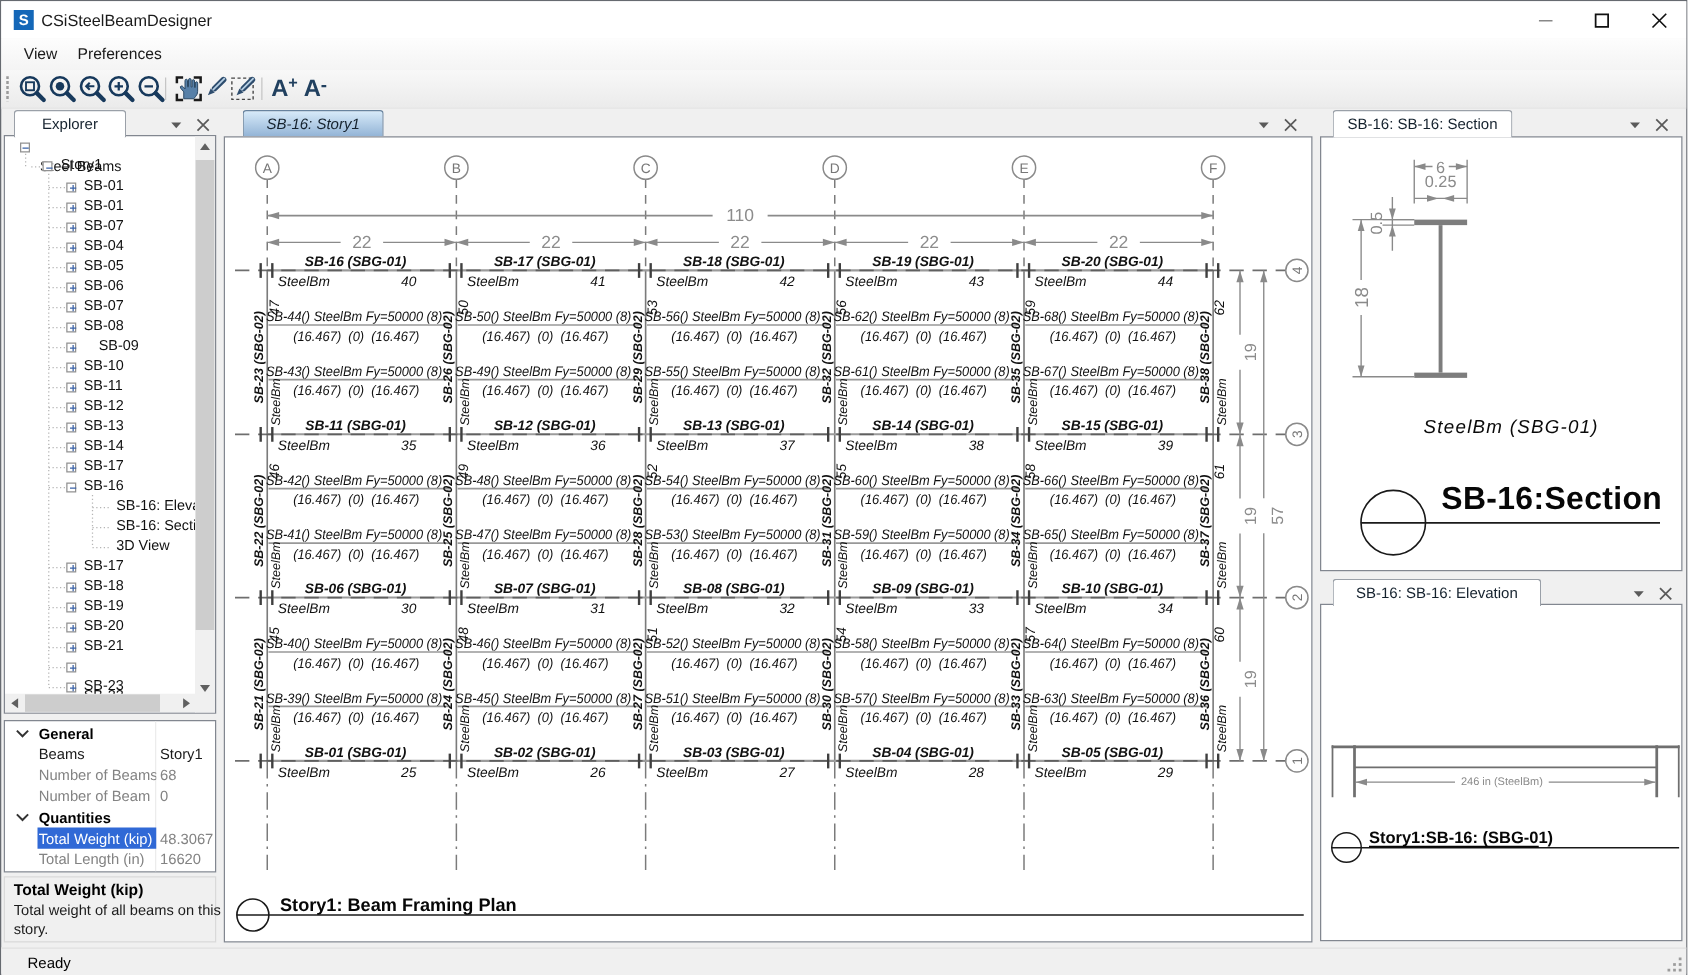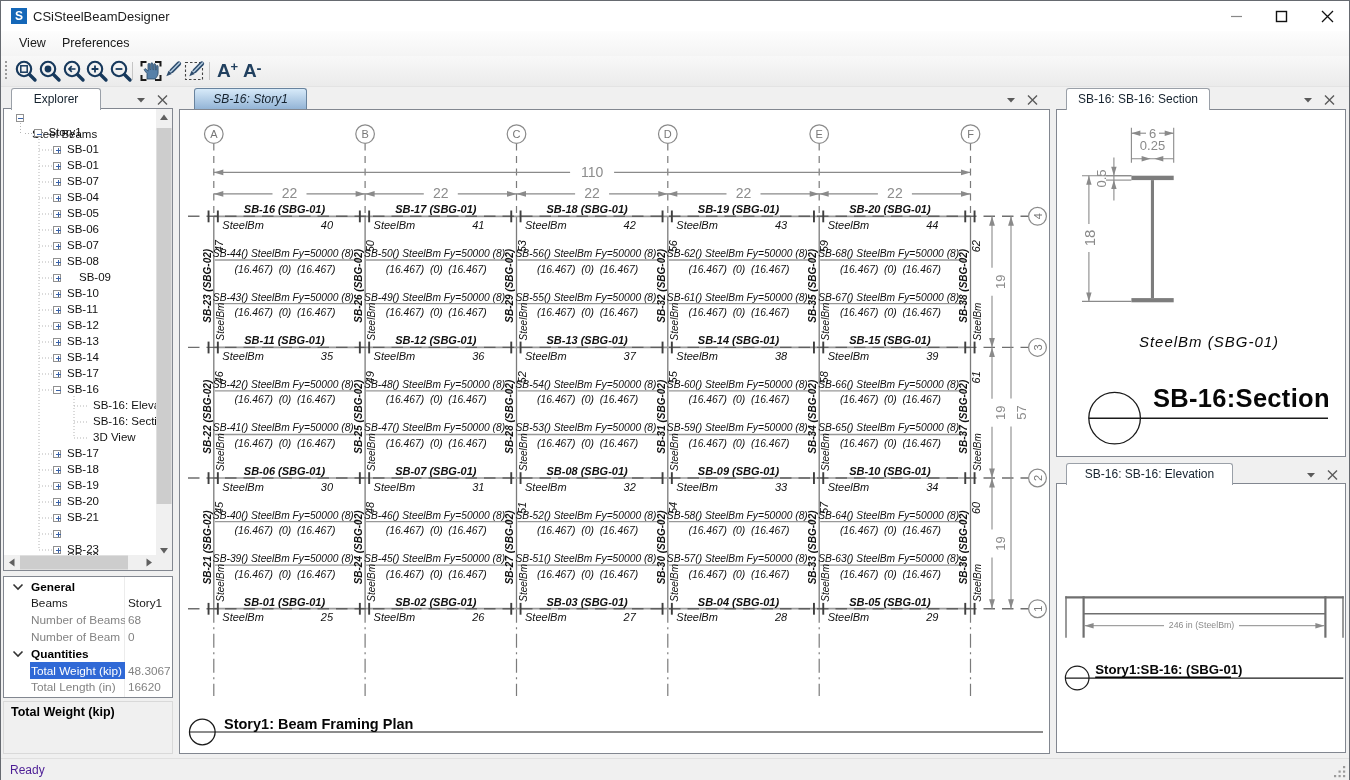--- a/index.html
+++ b/index.html
@@ -316,20 +316,21 @@
         <span class="gvalue" style="color:#838383">48.3067</span>
       </div>
     <div class="gridrow" style="top:101.8px">
         <span class="glabel" style="color:#838383">Total Length (in)</span>
         <span class="gvalue" style="color:#838383">16620</span>
       </div>
   </div>
 
   <div style="position:absolute;left:2px;top:700px;width:170px;height:53px;background:#f0f0f0;border:1px solid #d9d9d9">
     <div style="position:absolute;left:7px;top:3px;font-size:12.5px;font-weight:bold;color:#000">Total Weight (kip)</div>
+    <div style="position:absolute;left:7px;top:20px;font-size:11.7px;color:#1c1c1c;line-height:14.5px;white-space:nowrap">Total weight of all beams on this<br>story.</div>
   </div>
 
   <div class="tab tabblue" style="left:193px;top:87px;width:113px;line-height:20px">SB-16: Story1</div>
   <svg width="40" height="14" viewBox="0 0 40 14" style="position:absolute;left:1003px;top:92px" xmlns="http://www.w3.org/2000/svg">
     <polygon points="3,5 11,5 7,9.5" fill="#5a5a5a"></polygon>
     <path d="M24 2.5 L33 11.5 M33 2.5 L24 11.5" stroke="#5a5a5a" stroke-width="1.4"></path>
   </svg>
   <div class="panelbox" style="left:178px;top:107.5px;width:871px;height:645px"><svg id="plan" width="871" height="643" viewBox="0 0 871 643" xmlns="http://www.w3.org/2000/svg" font-family="Liberation Sans, sans-serif">
         <line x1="33.8" y1="33.4" x2="33.8" y2="106.3" stroke="#7b7b7b" stroke-width="1.2" stroke-dasharray="7,5.5"></line>
         <line x1="33.8" y1="106.3" x2="33.8" y2="498.7" stroke="#7b7b7b" stroke-width="1.3"></line>
@@ -740,21 +741,21 @@
         <polygon points="27.6,141.7 36.6,139 36.6,144.4" fill="#8a8a8a"></polygon>
         <polygon points="267.4,141.7 258.4,139 258.4,144.4" fill="#8a8a8a"></polygon>
         <text x="144.5" y="144.4" text-anchor="middle" font-size="8.8" fill="#8a8a8a">246 in (SteelBm)</text>
         <circle cx="20.2" cy="194" r="11.8" fill="none" stroke="#1a1a1a" stroke-width="1.2"></circle>
         <line x1="8.4" y1="194.2" x2="286.3" y2="194.2" stroke="#1a1a1a" stroke-width="1.2"></line>
         <text x="38.2" y="190" font-size="13.2" font-weight="bold" fill="#070707">Story1:SB-16: (SBG-01)</text>
         <line x1="38.2" y1="193.3" x2="174" y2="193.3" stroke="#070707" stroke-width="1.5"></line>
       </svg></div>
 
   <div id="statusbar">
-    <div style="position:absolute;left:9px;top:4px;font-size:12px;color:#4c1d95">Ready</div>
+    <div style="position:absolute;left:21px;top:4px;font-size:12px;color:#000000">Ready</div>
     <svg width="14" height="14" style="position:absolute;right:2px;bottom:2px" xmlns="http://www.w3.org/2000/svg">
       <g fill="#9b9b9b">
           <rect x="10" y="10" width="2.2" height="2.2"></rect>
           <rect x="10" y="5.5" width="2.2" height="2.2"></rect>
           <rect x="5.5" y="10" width="2.2" height="2.2"></rect>
           <rect x="10" y="1" width="2.2" height="2.2"></rect>
           <rect x="5.5" y="5.5" width="2.2" height="2.2"></rect>
           <rect x="1" y="10" width="2.2" height="2.2"></rect>
         </g>
     </svg>

